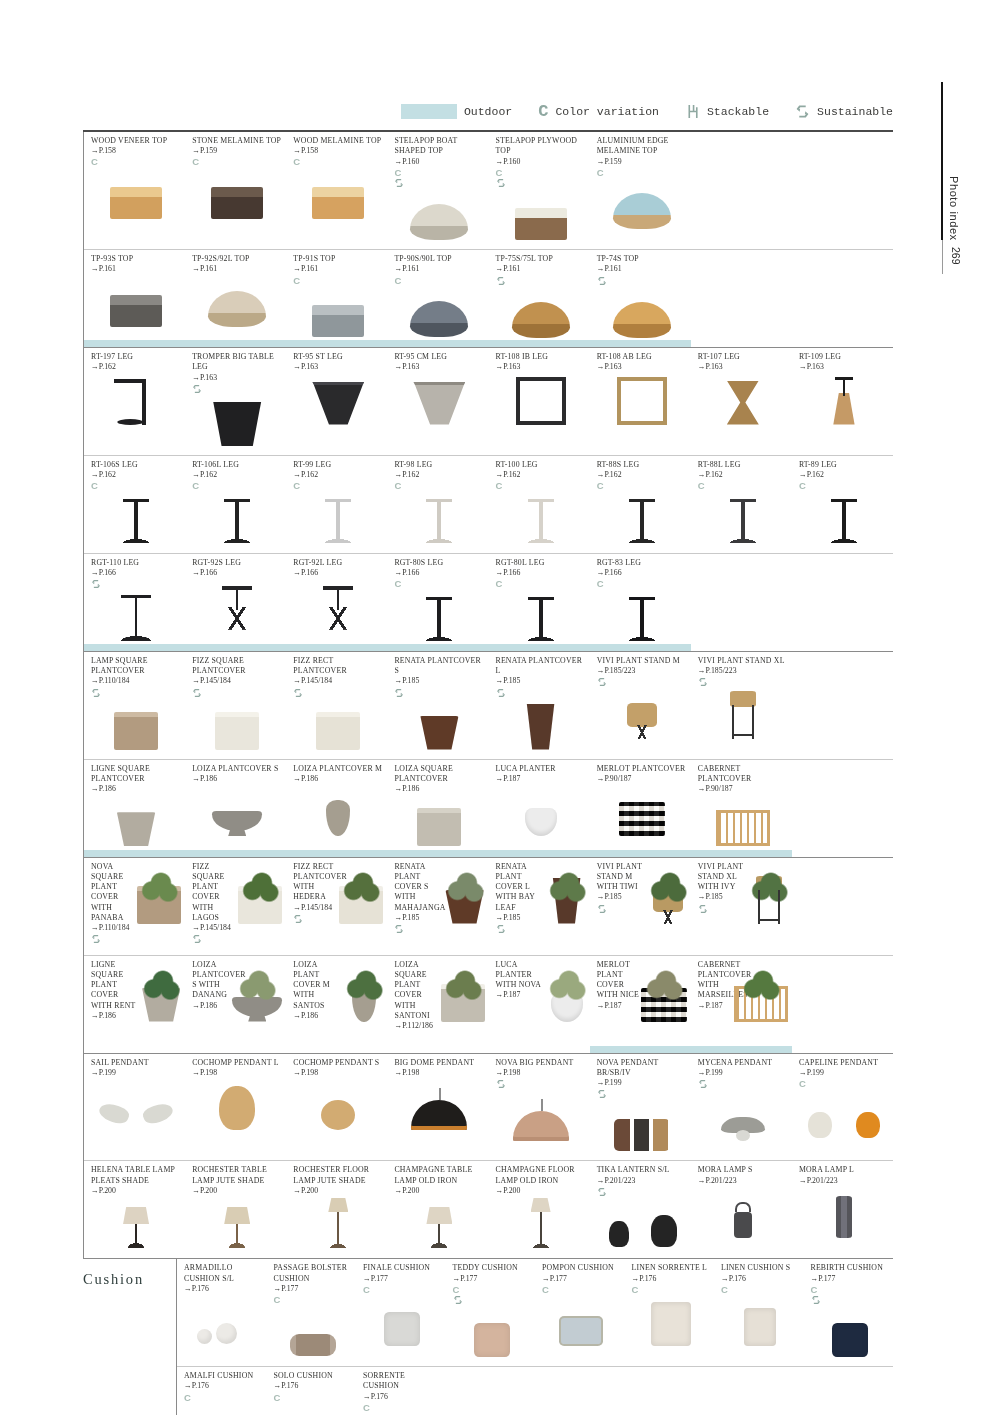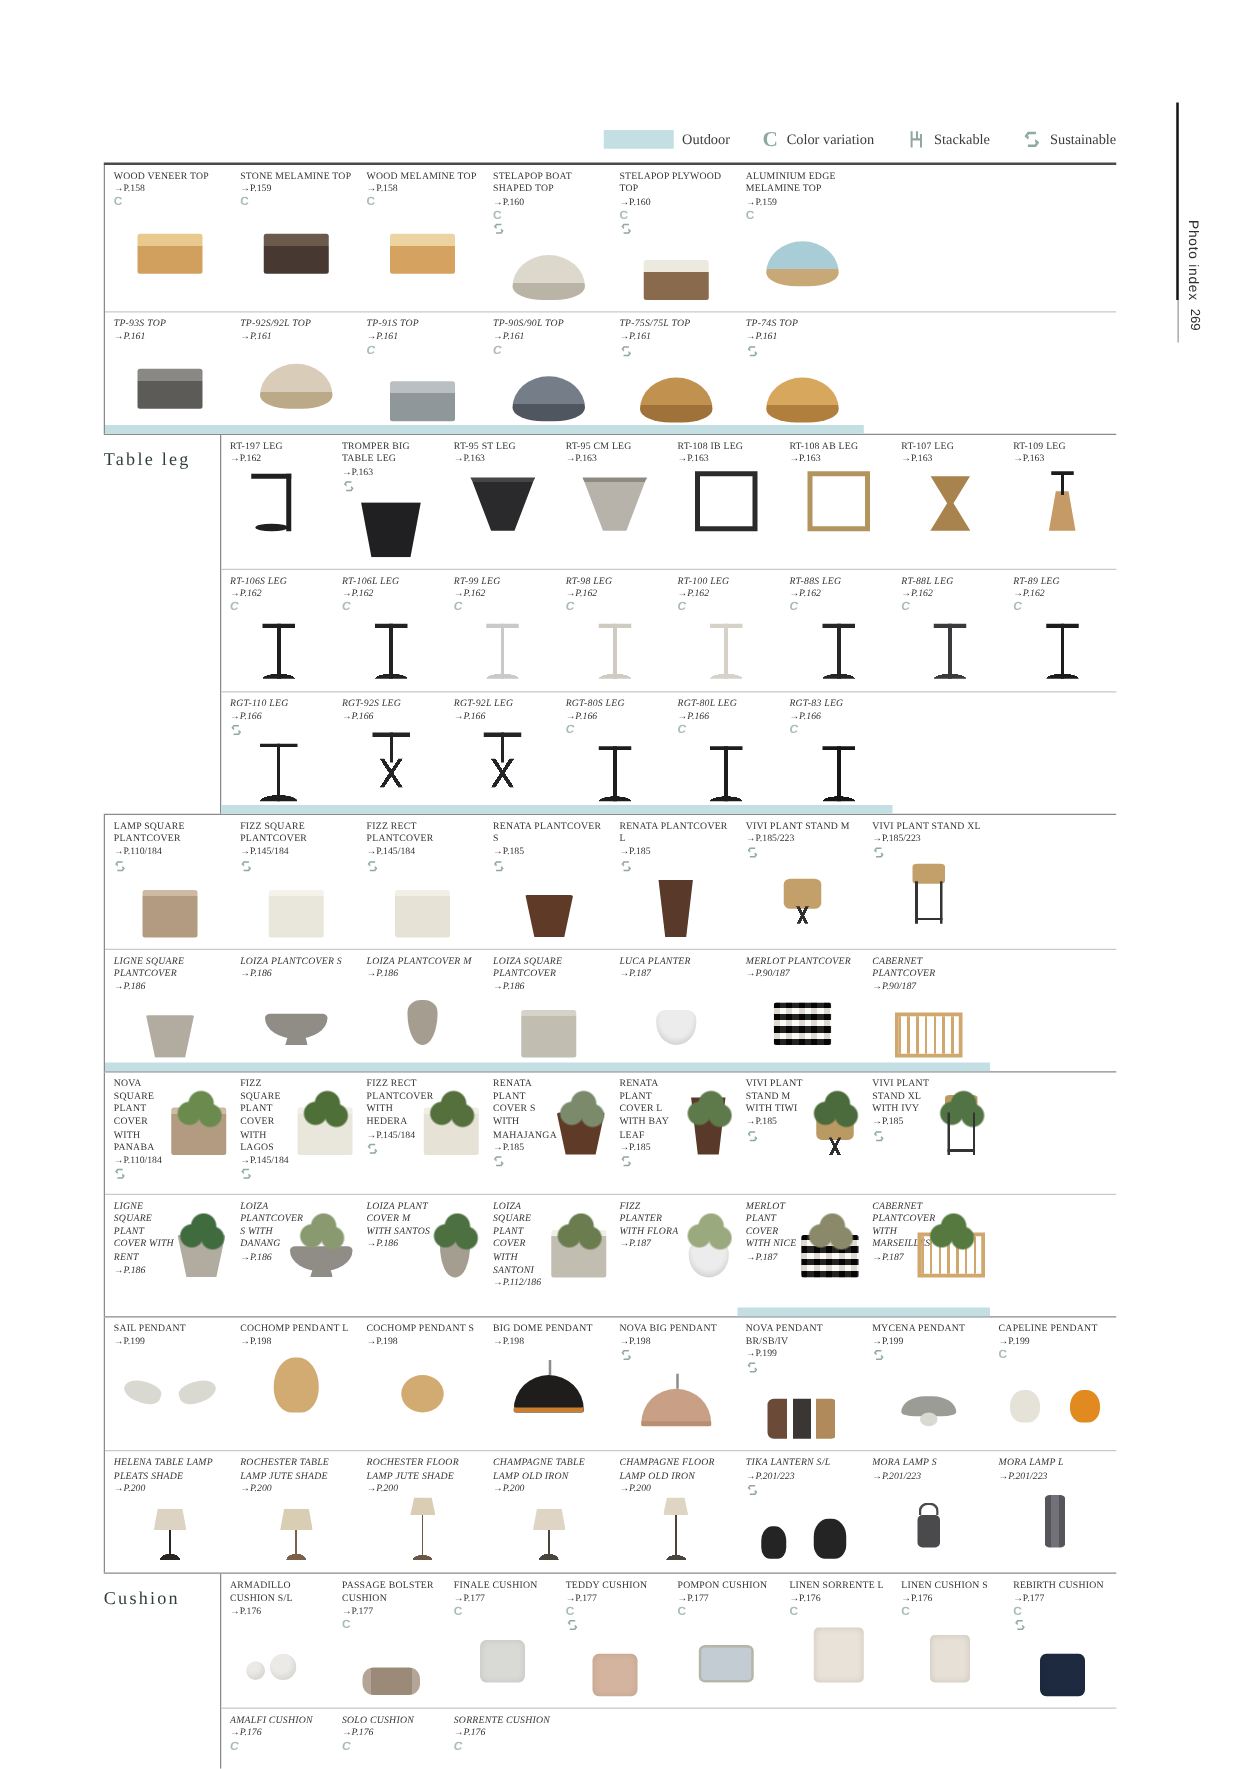--- a/index.html
+++ b/index.html
@@ -1,41 +1,41 @@
 <!DOCTYPE html>
 <html style="--outdoor-blue: #c3dfe3; --accent: #8fa8a1; --text: #333230; --rule: #8a8a8a; --rule-light: #c9c9c9; --label: #2f3e3c;"><head>
 <meta charset="utf-8">
 <style>
   html,body{margin:0;padding:0;background:#fff;}
   .page{position:relative;width:1000px;height:1415px;background:#fff;overflow:hidden;
         font-family:"Liberation Serif",serif;color:var(--text,#333);}
   
   .legend{position:absolute;top:103px;left:83px;width:810px;display:flex;justify-content:flex-end;
-          align-items:center;gap:26px;font-size:11.5px;color:#3c3c3a;}
+          align-items:center;gap:26px;font-size:11.5px;color:#3c3c3a;font-family:Liberation Mono, monospace;}
   .leg-item{display:flex;align-items:center;gap:7px;}
   .sw{width:56px;height:15px;background:var(--outdoor-blue);display:inline-block;}
   .cbig{font-size:17px;line-height:1;color:var(--accent);font-weight:bold;}
   .lic{width:15px;height:15px;color:var(--accent);display:inline-block;}
   .lic svg{width:100%;height:100%;display:block;}
   
   .side-rule{position:absolute;left:941px;top:82px;width:2px;height:158px;background:#141414;}
   .side-rule-thin{position:absolute;left:942px;top:240px;width:1px;height:34px;background:#9a9a9a;}
   .photo-index{position:absolute;left:948px;top:176px;writing-mode:vertical-rl;
                font-family:"Liberation Sans",sans-serif;font-size:11px;letter-spacing:.6px;color:#2e2e2e;}
   .page-num{position:absolute;left:950px;top:247px;writing-mode:vertical-rl;
             font-family:"Liberation Sans",sans-serif;font-size:10.5px;color:#2e2e2e;}
   
   .content{position:absolute;top:130px;left:83px;width:810px;}
   .section{display:flex;border-top:1px solid var(--rule);}
   .content .section:first-child{border-top:2px solid #4a4a4a;}
   .sec-label{width:87px;flex:0 0 87px;padding:9px 6px 0 0;font-size:14.5px;letter-spacing:1.8px;
              line-height:1.55;color:var(--label);}
   .sec-grid{flex:1;border-left:1px solid var(--rule);}
   .row{position:relative;display:grid;grid-template-columns:repeat(8,1fr);min-height:88px;padding-bottom:9px;}
-  .row + .row{border-top:1px solid var(--rule-light);font-style:italic;}
+  .row + .row{border-top:1px solid var(--rule-light);}
   .outdoor-bar{position:absolute;bottom:0;height:7px;background:var(--outdoor-blue);}
   .cell{padding:4px 4px 0 7px;display:flex;flex-direction:column;min-width:0;}
   .row.side .cell{flex-direction:row;gap:1px;}
   .row.side .meta{flex:1 1 56%;min-width:0;}
   .row.side .vis{flex:0 0 38px;margin-top:12px;}
   .iname{font-size:7.8px;line-height:1.32;letter-spacing:.2px;color:#343432;}
   .ipage{font-size:7.8px;line-height:1.3;color:#343432;}
   .icons{display:flex;flex-direction:column;align-items:flex-start;gap:1px;margin-top:1px;}
   .cmark{font-family:"Liberation Sans",sans-serif;font-size:9.5px;line-height:1;color:#a9bcb5;font-weight:bold;}
   .sus{width:10px;height:10px;color:var(--accent);}
@@ -345,21 +345,20 @@
                   </span>
                 </div>
               </div>
               <div class="vis v-round" style="--c: #d8a75e; --c2: #b07f3e;"></div>
             </div>
             <div class="outdoor-bar" style="left: 0%; width: 75%;"></div>
           </div>
         </div>
       </div>
       <div class="section">
-        <div class="sec-label">Table leg</div>
         <div class="sec-grid">
           <div class="row">
             <div class="cell">
               <div class="meta">
                 <div class="iname">RT-197 LEG</div>
                 <div class="ipage">→P.162</div>
               </div>
               <div class="vis v-sideleg" style="--c: #1f1f21;"></div>
             </div>
             <div class="cell">
@@ -916,21 +915,21 @@
               <div class="meta">
                 <div class="iname">LOIZA SQUARE PLANT COVER WITH SANTONI</div>
                 <div class="ipage">→P.112/186</div>
               </div>
               <div class="vis v-cube" style="--c: #c2bdb1; --g: #6b7d4e;">
                 <span class="foliage"></span>
               </div>
             </div>
             <div class="cell">
               <div class="meta">
-                <div class="iname">FIZZ PLANTER WITH FLORA</div>
+                <div class="iname">LUCA PLANTER WITH NOVA</div>
                 <div class="ipage">→P.187</div>
               </div>
               <div class="vis v-roundplanter" style="--c: #ececec; --g: #9aa97e;">
                 <span class="foliage"></span>
               </div>
             </div>
             <div class="cell">
               <div class="meta">
                 <div class="iname">MERLOT PLANT COVER WITH NICE</div>
                 <div class="ipage">→P.187</div>

